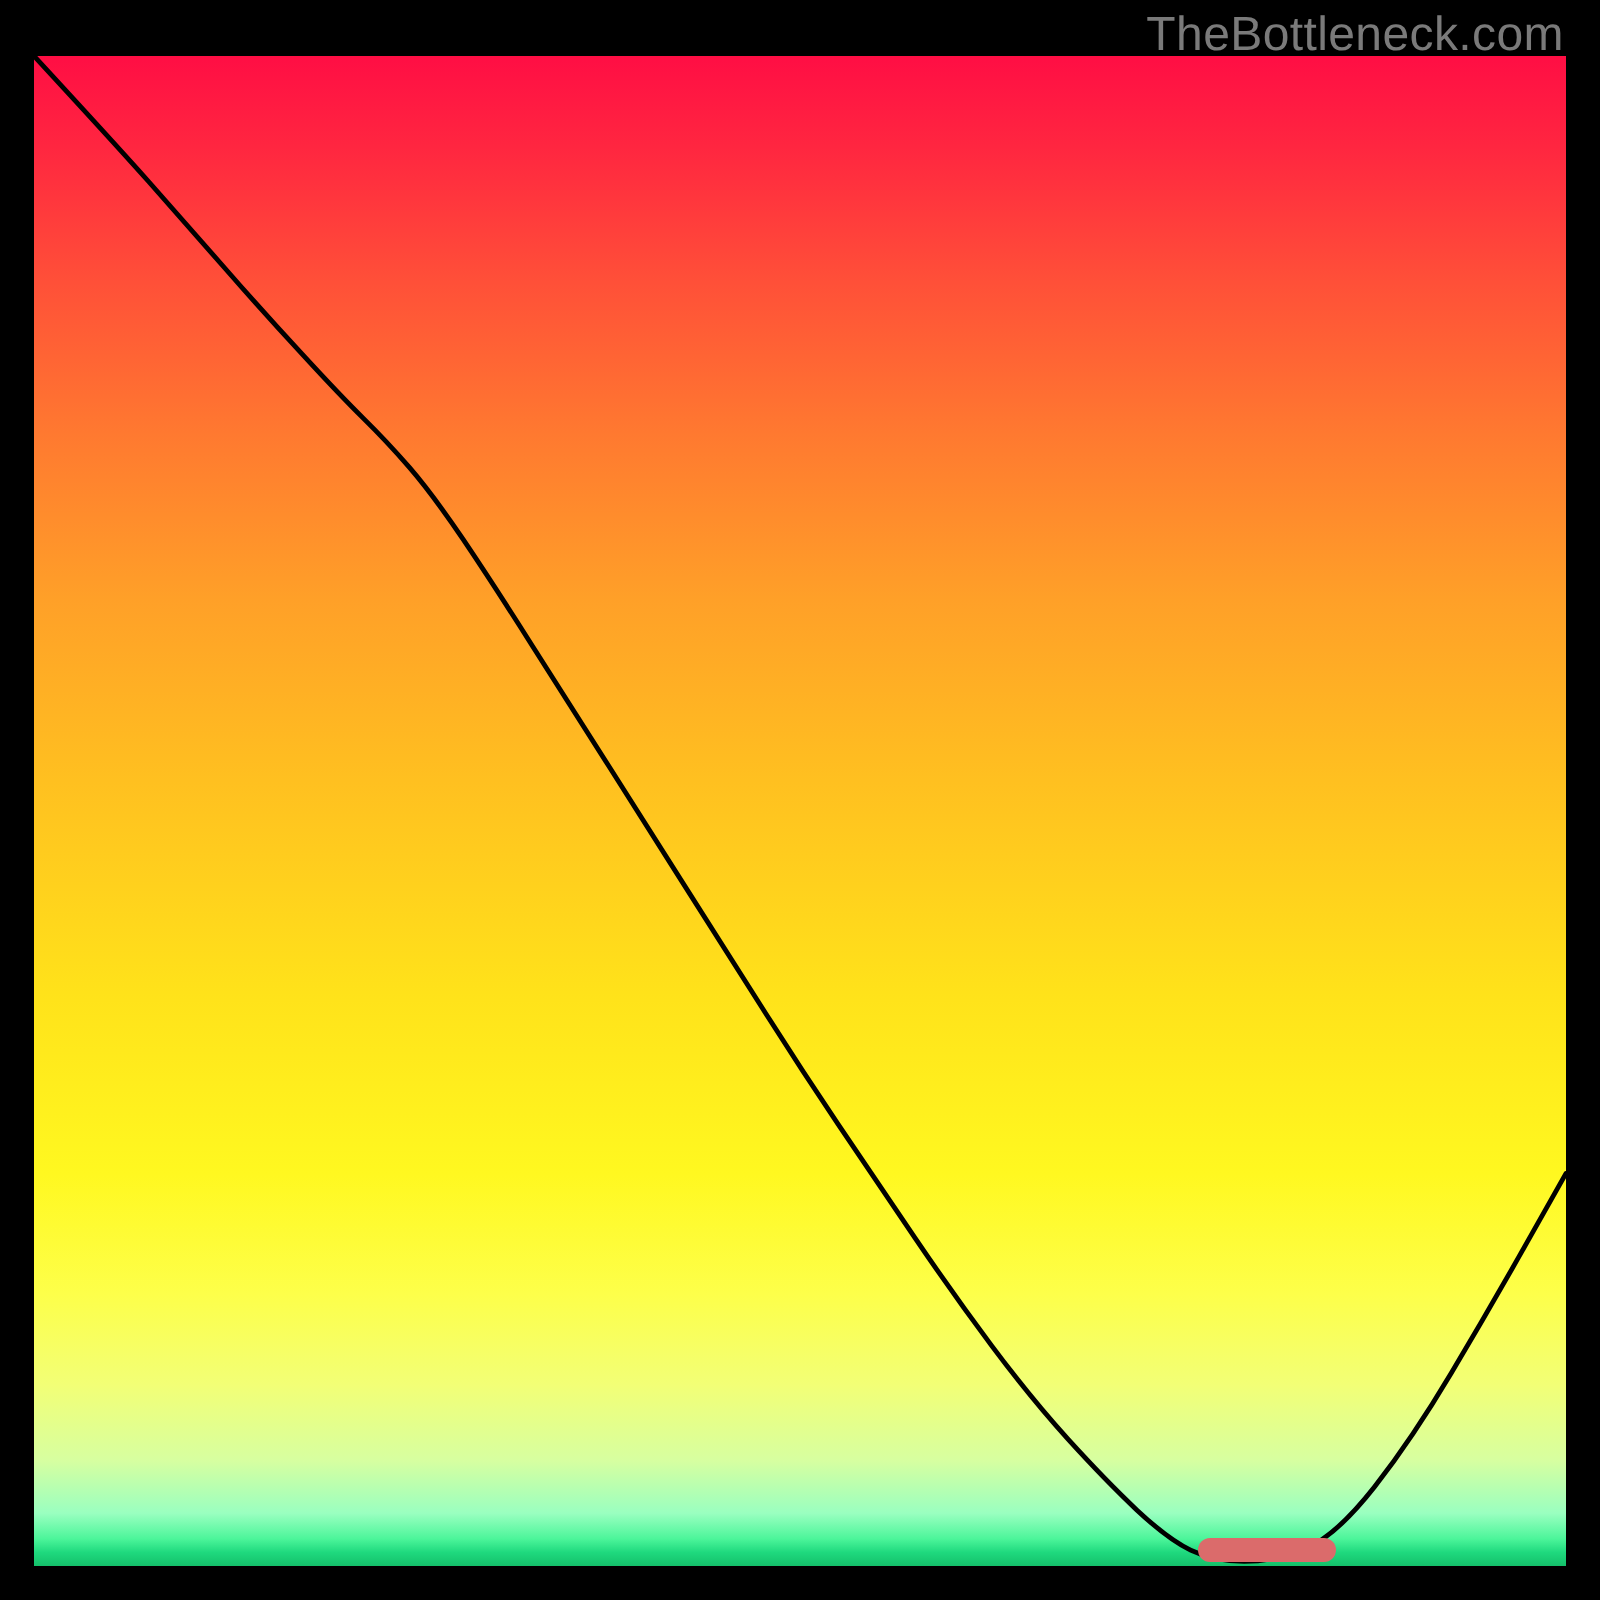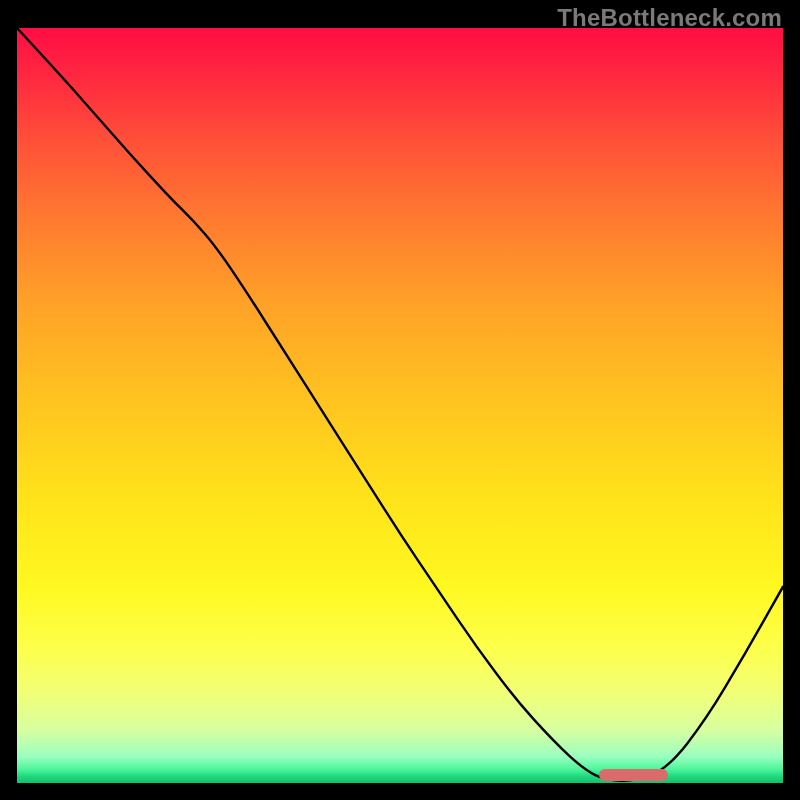--- a/index.html
+++ b/index.html
@@ -16,21 +16,21 @@
     width: 800px;
     height: 800px;
     background: #000;
   }
   .watermark {
     position: absolute;
     top: 4px;
     right: 18px;
     color: #7a7a7a;
     font-size: 24px;
-    font-weight: 700;
+    font-weight: 400;
     letter-spacing: 0.2px;
     z-index: 10;
   }
   .plot {
     position: absolute;
     left: 17px;
     top: 28px;
     width: 766px;
     height: 755px;
     background: linear-gradient(to bottom,

